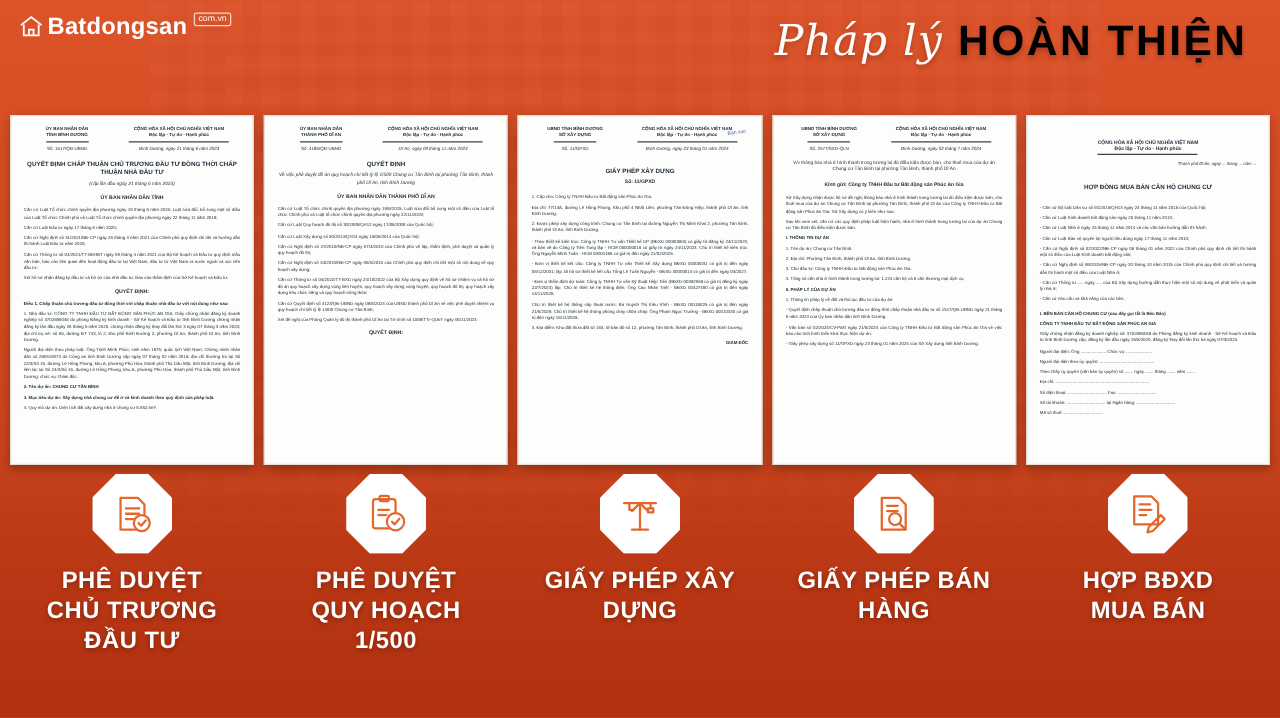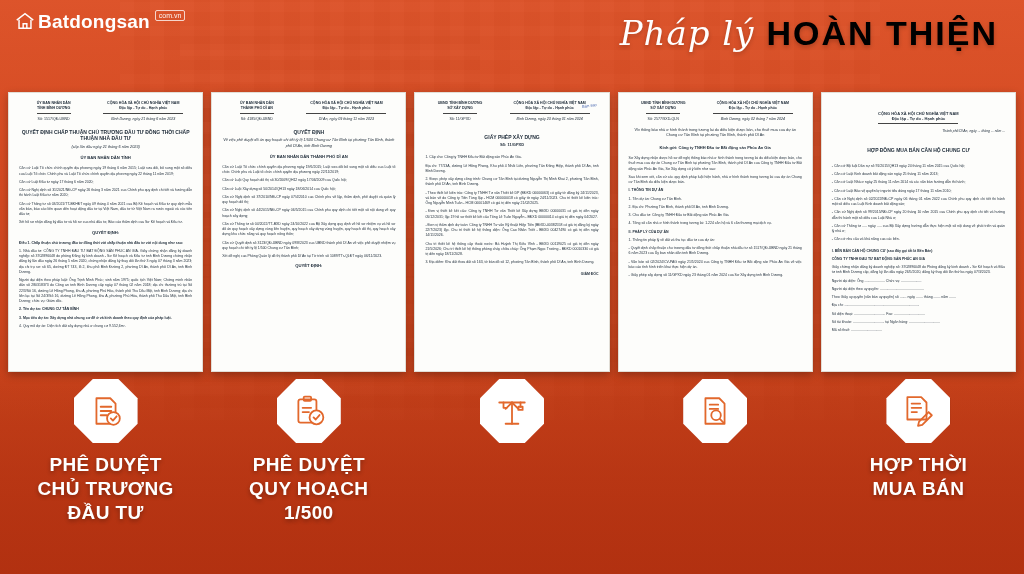--- a/index.html
+++ b/index.html
@@ -361,40 +361,44 @@
         <svg width="34" height="34" viewBox="0 0 32 32" fill="none" stroke="#e2682c" stroke-width="1.7" stroke-linecap="round" stroke-linejoin="round">
           <path d="M4 8 h24"></path>
           <path d="M16 8 v20"></path>
           <path d="M10 28 h12"></path>
           <path d="M16 8 l-6 6 M16 8 l6 6"></path>
           <path d="M8 8 v5 h3"></path>
           <path d="M24 8 v4"></path>
           <rect x="22" y="12" width="4" height="3"></rect>
         </svg>
       </div>
+      <div class="caption" style="white-space:pre-line;">GIẤY PHÉP XÂY
+DỰNG</div>
     </div>
 
     <div class="badge">
       <div class="oct">
         <svg width="34" height="34" viewBox="0 0 32 32" fill="none" stroke="#e2682c" stroke-width="1.7" stroke-linecap="round" stroke-linejoin="round">
           <path d="M7 4 h13 l5 5 v19 h-18 z"></path>
           <path d="M11 10 h8 M11 14 h8"></path>
           <circle cx="17" cy="20" r="4.5" fill="#fff" stroke="#e2682c"></circle>
           <path d="M20.5 23.5 L24 27"></path>
         </svg>
       </div>
+      <div class="caption" style="white-space:pre-line;">GIẤY PHÉP BÁN
+HÀNG</div>
     </div>
 
     <div class="badge">
       <div class="oct">
         <svg width="34" height="34" viewBox="0 0 32 32" fill="none" stroke="#e2682c" stroke-width="1.7" stroke-linecap="round" stroke-linejoin="round">
           <path d="M6 3 h13 l5 5 v16 h-18 z"></path>
           <path d="M10 9 h8 M10 13 h9 M10 17 h5"></path>
           <path d="M17 26 l9 -9 l3 3 l-9 9 l-4 1 z"></path>
         </svg>
       </div>
-      <div class="caption" style="white-space:pre-line;">HỢP THỜI
+      <div class="caption" style="white-space:pre-line;">HỢP BĐXD
 MUA BÁN</div>
     </div>
 
   </div>
 
 </div>
 
 </body></html>

